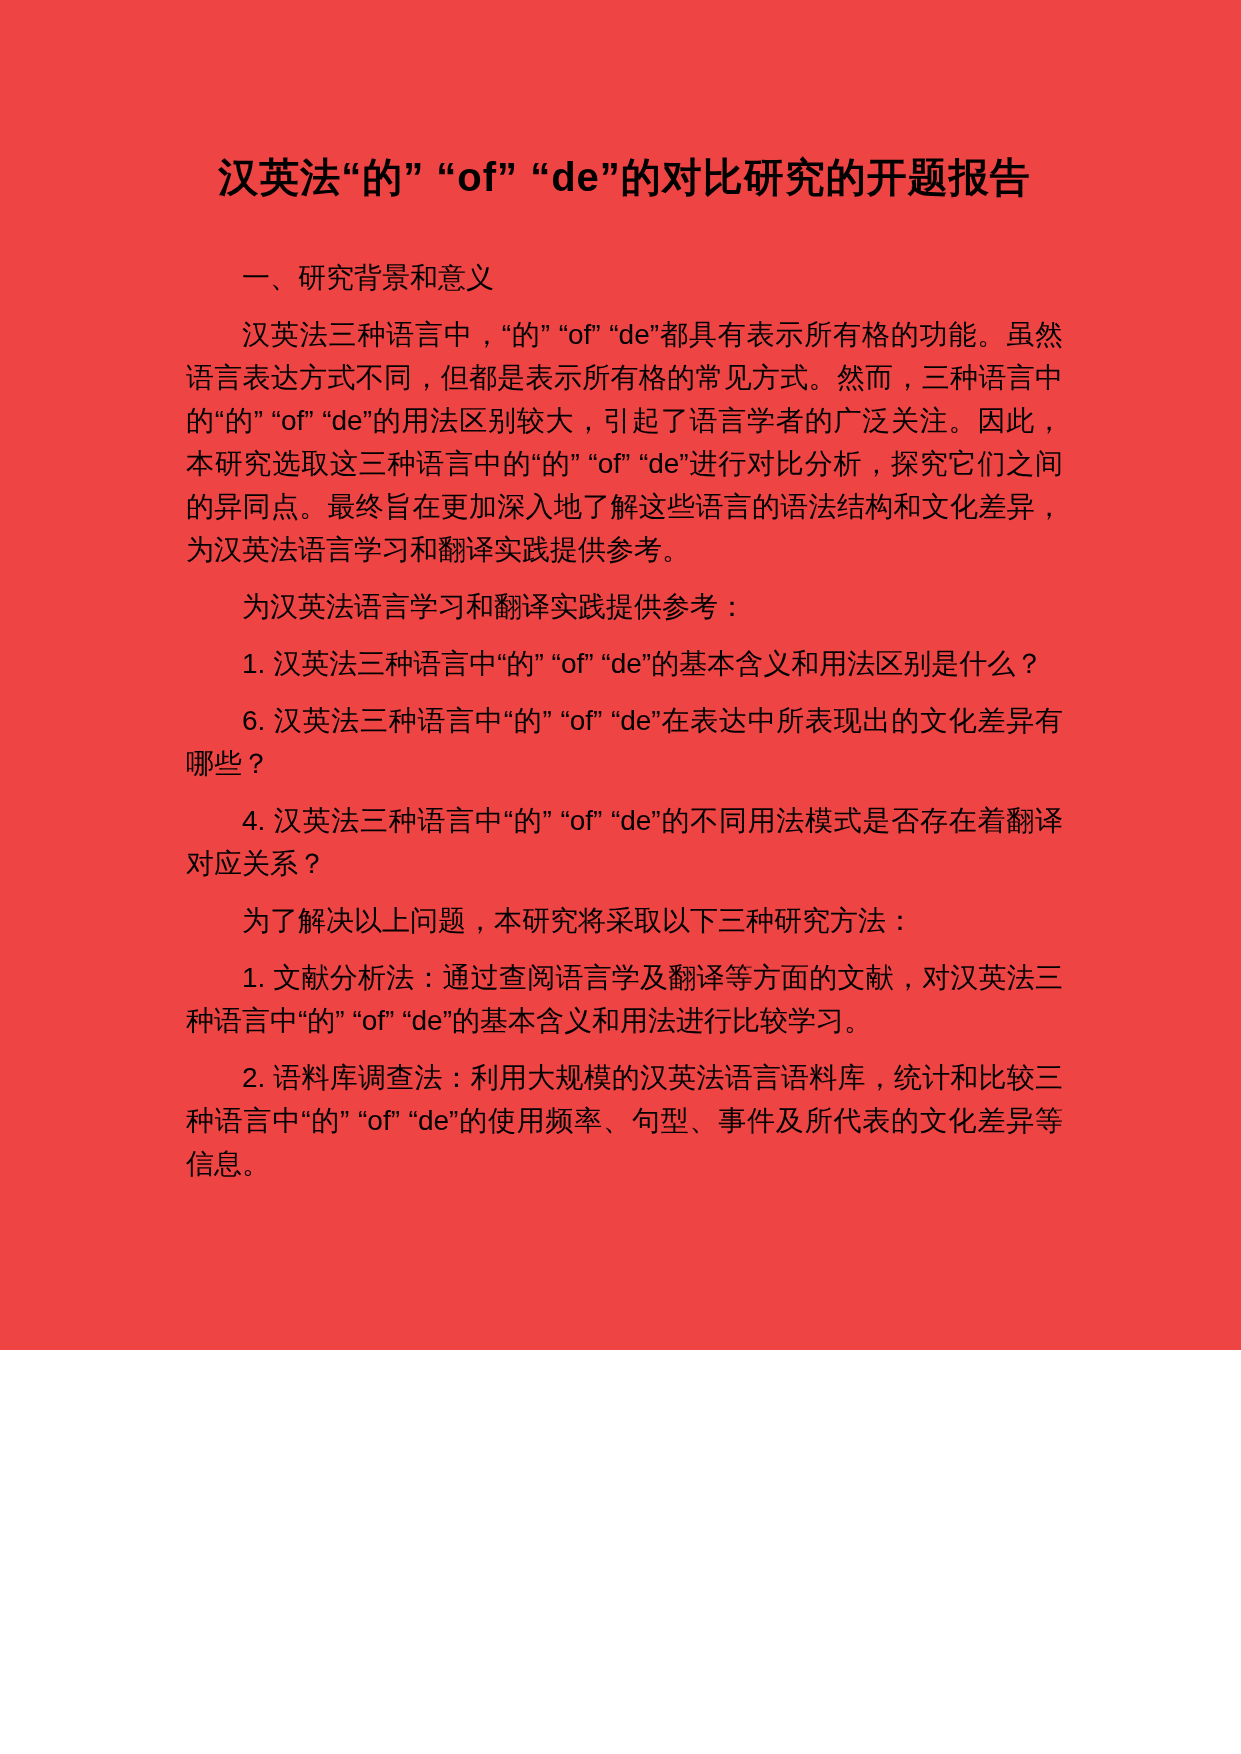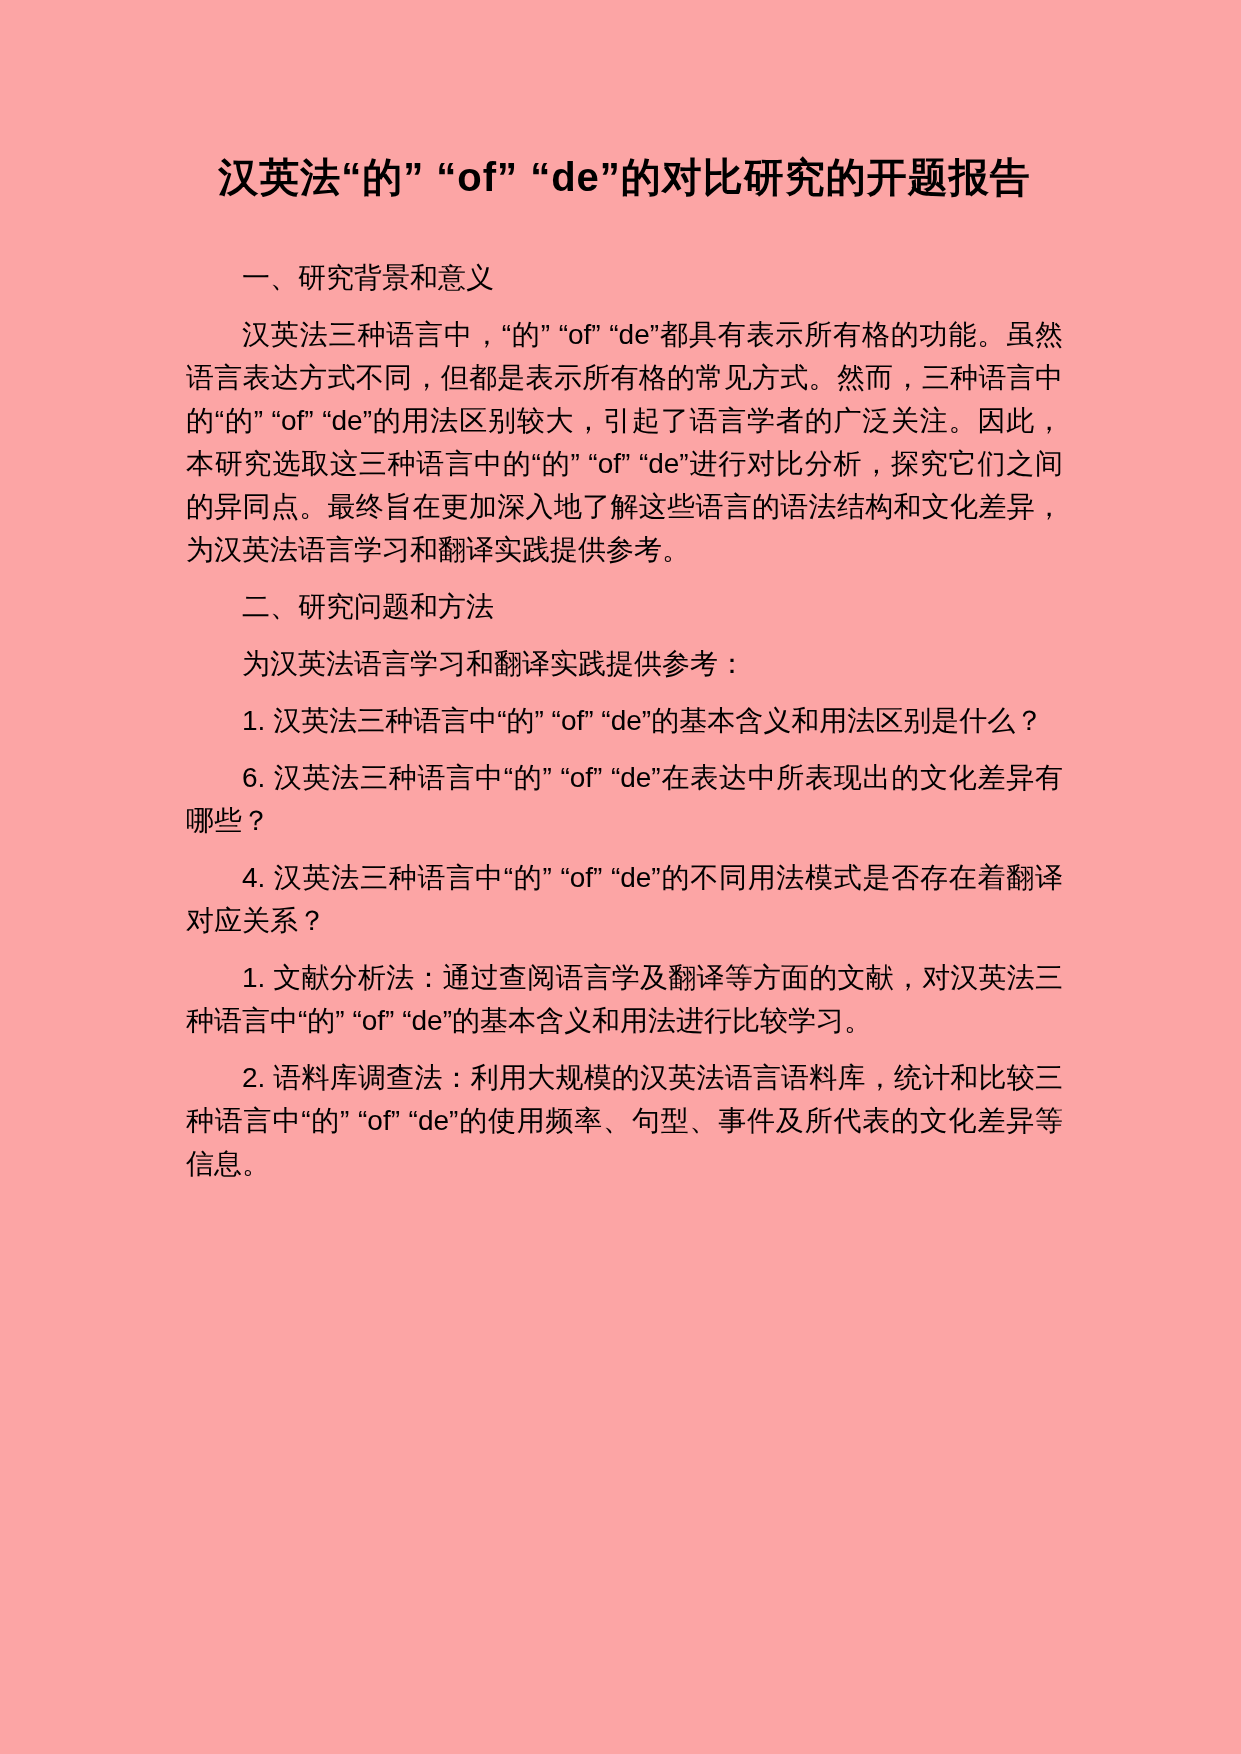--- a/index.html
+++ b/index.html
@@ -4,23 +4,23 @@
 <style>
   html, body {
     margin: 0;
     padding: 0;
     background: #ffffff;
   }
   .page {
     position: relative;
     box-sizing: border-box;
     width: 1241px;
-    height: 1754px;
+    height: 1350px;
     margin: 0 auto;
-    background: #fca5a5;
+    background: #ef4444;
     color: #000000;
     font-family: "Liberation Sans", sans-serif;
     padding: 150px 178px 0 186px;
     overflow: hidden;
   }
   .doc-title {
     font-size: 40px;
     font-weight: bold;
     text-align: center;
     line-height: 1.35;
@@ -37,20 +37,20 @@
   }
 </style>
 </head>
 <body>
 
 <main class="page">
   <h1 class="doc-title">汉英法“的” “of” “de”的对比研究的开题报告</h1>
 
   <p class="doc-para">一、研究背景和意义</p>
   <p class="doc-para">汉英法三种语言中，“的” “of” “de”都具有表示所有格的功能。虽然语言表达方式不同，但都是表示所有格的常见方式。然而，三种语言中的“的” “of” “de”的用法区别较大，引起了语言学者的广泛关注。因此，本研究选取这三种语言中的“的” “of” “de”进行对比分析，探究它们之间的异同点。最终旨在更加深入地了解这些语言的语法结构和文化差异，为汉英法语言学习和翻译实践提供参考。</p>
-  <p class="doc-para">二、研究问题和方法</p>
   <p class="doc-para">为汉英法语言学习和翻译实践提供参考：</p>
   <p class="doc-para">1. 汉英法三种语言中“的” “of” “de”的基本含义和用法区别是什么？</p>
   <p class="doc-para">6. 汉英法三种语言中“的” “of” “de”在表达中所表现出的文化差异有哪些？</p>
   <p class="doc-para">4. 汉英法三种语言中“的” “of” “de”的不同用法模式是否存在着翻译对应关系？</p>
+  <p class="doc-para">为了解决以上问题，本研究将采取以下三种研究方法：</p>
   <p class="doc-para">1. 文献分析法：通过查阅语言学及翻译等方面的文献，对汉英法三种语言中“的” “of” “de”的基本含义和用法进行比较学习。</p>
   <p class="doc-para">2. 语料库调查法：利用大规模的汉英法语言语料库，统计和比较三种语言中“的” “of” “de”的使用频率、句型、事件及所代表的文化差异等信息。</p>
 </main>
 
 </body></html>

